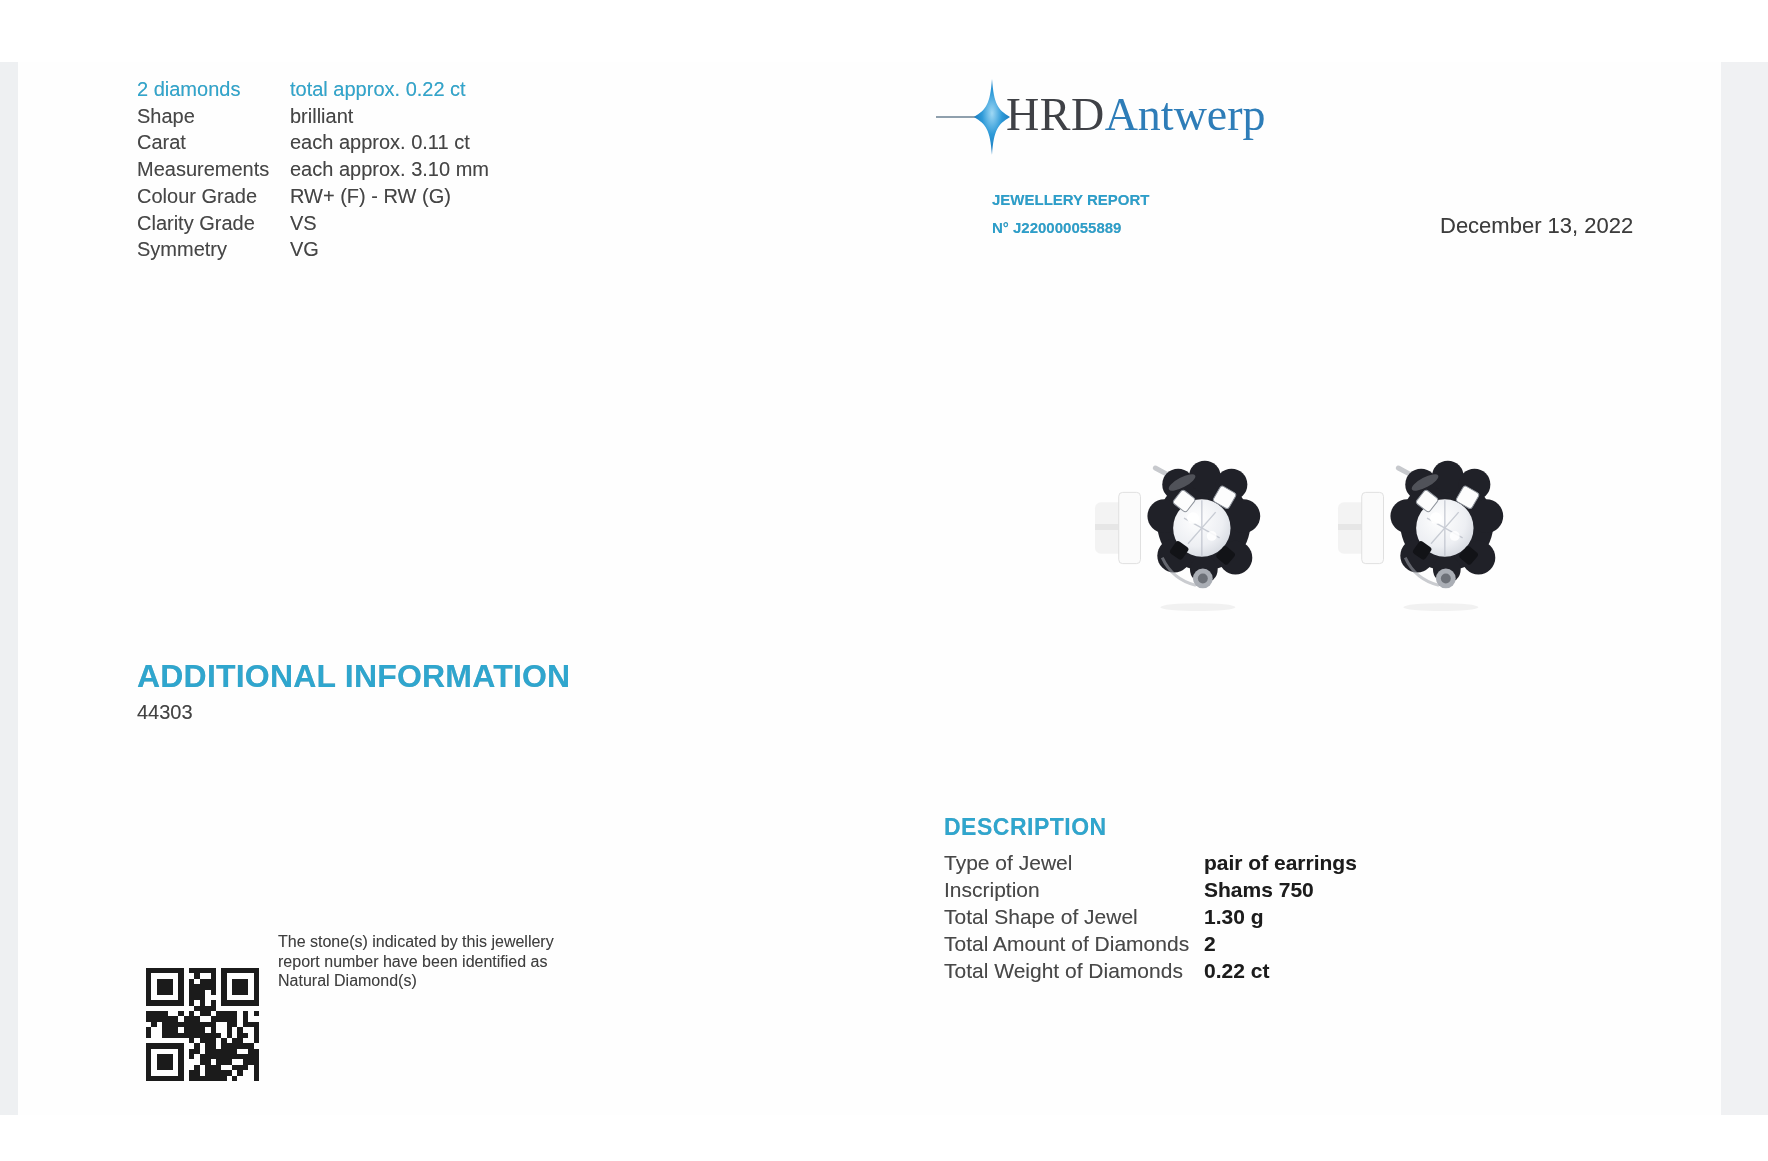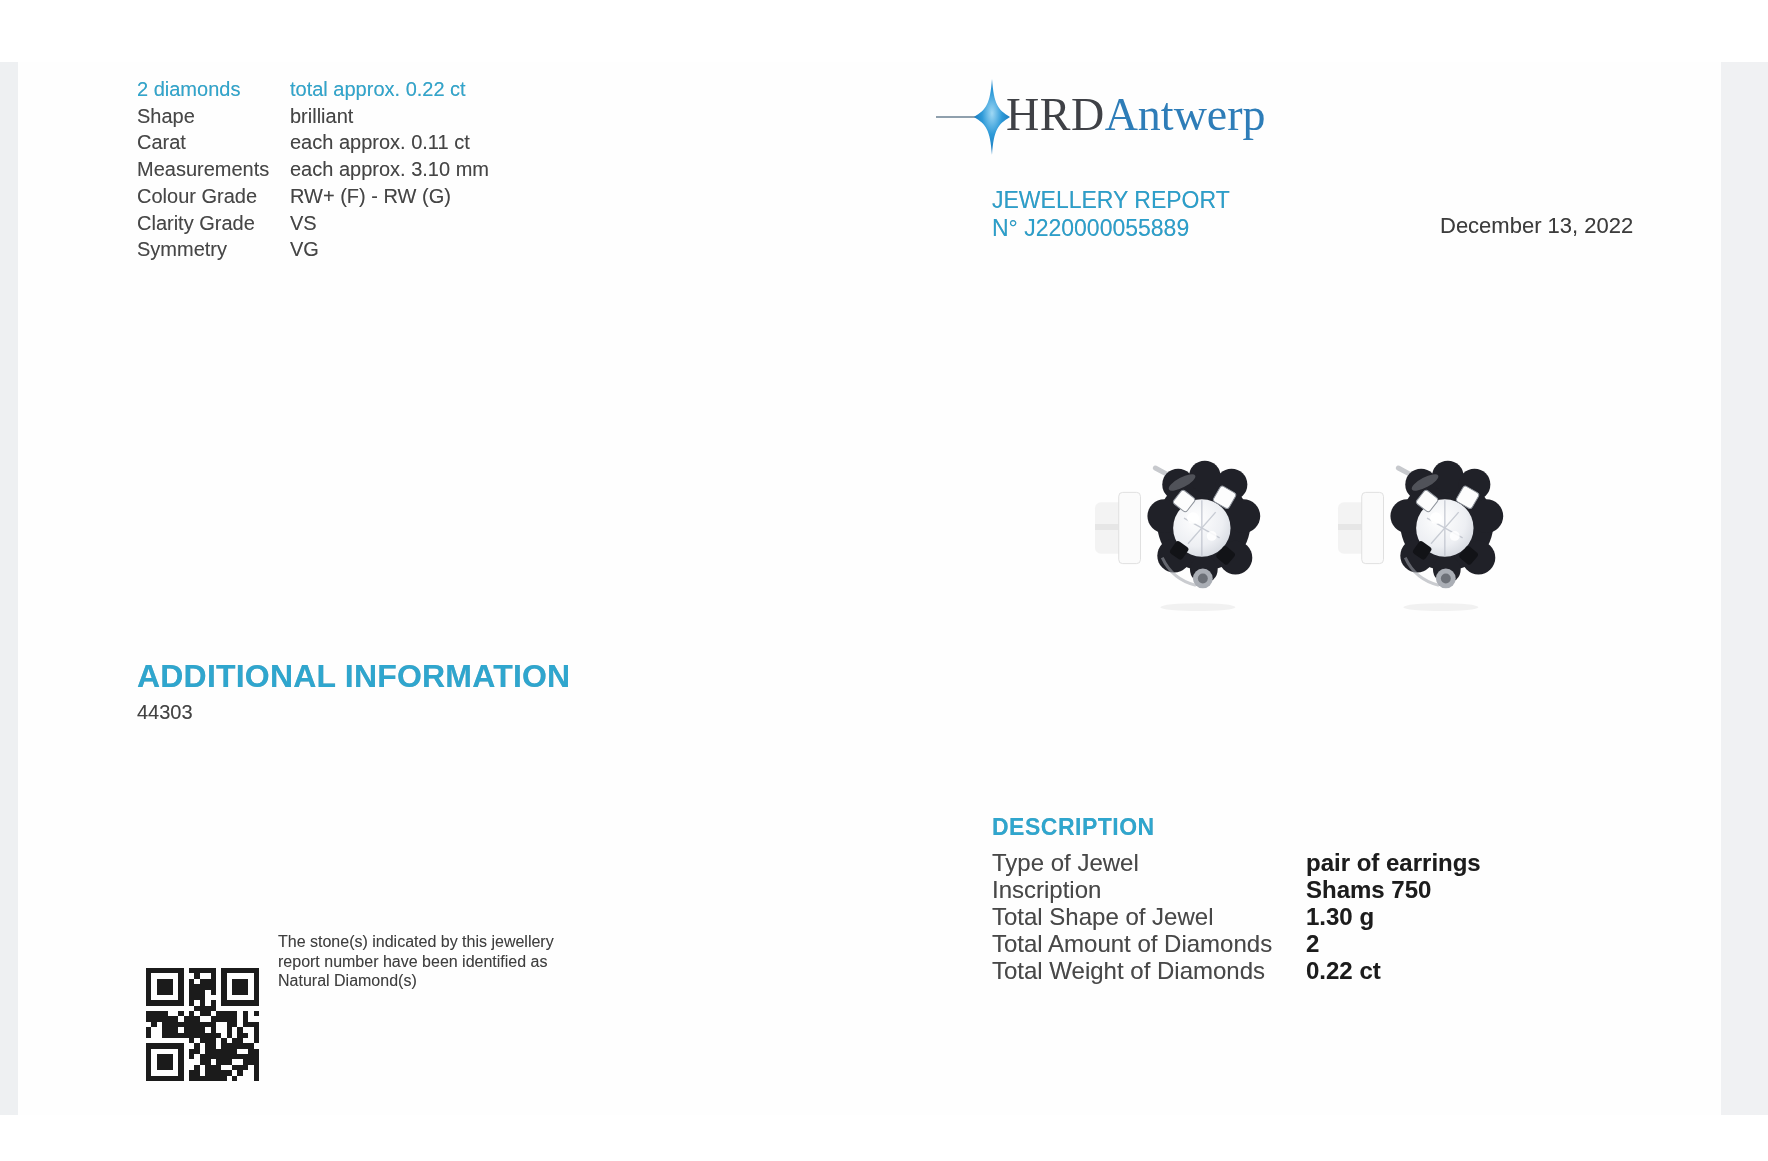--- a/index.html
+++ b/index.html
@@ -22,40 +22,40 @@
   .srow.hl .slabel,.srow.hl .svalue{color:var(--accent-cyan,#2fa6ce);}
   .svalue{color:#454545;}
 
   
   .logo{position:absolute;left:936px;top:78px;height:78px;white-space:nowrap;}
   .logo svg{position:absolute;left:0;top:0;}
   .logotext{position:absolute;left:70px;top:14px;font-family:"Liberation Serif", serif;font-size:46px;line-height:46px;}
   .logotext .hrd{color:var(--logo-hrd,#3f4146);letter-spacing:.5px;}
   .logotext .antwerp{color:var(--logo-antwerp,#2e7db8);}
 
-  .reportblock{position:absolute;left:992px;top:186px;font-size:23px;font-weight:normal;line-height:28px;color:var(--heading-cyan,#2b9fcb);white-space:nowrap;}
+  .reportblock{position:absolute;left:992px;top:186px;font-size:15px;font-weight:bold;line-height:28px;color:var(--heading-cyan,#2b9fcb);white-space:nowrap;}
   .date{position:absolute;left:1440px;top:213px;font-size:22px;color:#3c3c3c;white-space:nowrap;}
 
   
   .jewel{position:absolute;left:1093px;top:440px;width:440px;height:180px;}
   .jewel svg{position:absolute;top:0;}
   .jewel svg.e1{left:0;}
   .jewel svg.e2{left:243px;}
 
   
   .addinfo{position:absolute;left:137px;top:658px;}
   .addinfo .h{font-size:32px;font-weight:bold;color:var(--accent-cyan,#2fa6ce);letter-spacing:.2px;}
   .addinfo .v{font-size:20px;color:#434343;margin-top:6px;}
 
   
-  .desc{position:absolute;left:992px;top:814px;}
+  .desc{position:absolute;left:944px;top:814px;}
   .desc .h{font-size:23px;font-weight:bold;color:var(--accent-cyan,#2fa6ce);letter-spacing:.5px;margin-bottom:8px;}
-  .drow{display:flex;font-size:24px;line-height:27px;white-space:nowrap;gap:42px;}
+  .drow{display:flex;font-size:21px;line-height:27px;white-space:nowrap;}
   .dlabel{width:260px;flex:0 0 260px;color:#484848;}
-  .dvalue{font-weight:bold;color:var(--value-bold,#1c1c1c);margin-left:12px;}
+  .dvalue{font-weight:bold;color:var(--value-bold,#1c1c1c);}
 
   
   .qr{position:absolute;left:143px;top:968px;width:119px;height:113px;}
   .note{position:absolute;left:278px;top:932px;font-size:16px;line-height:19.5px;color:#3f3f3f;}
   .note span{display:block;}
 
   
   .spec,.reportblock,.date,.addinfo,.desc,.note{text-shadow:0 0 .6px rgba(70,70,70,.35);}
 </style>
 </head>

